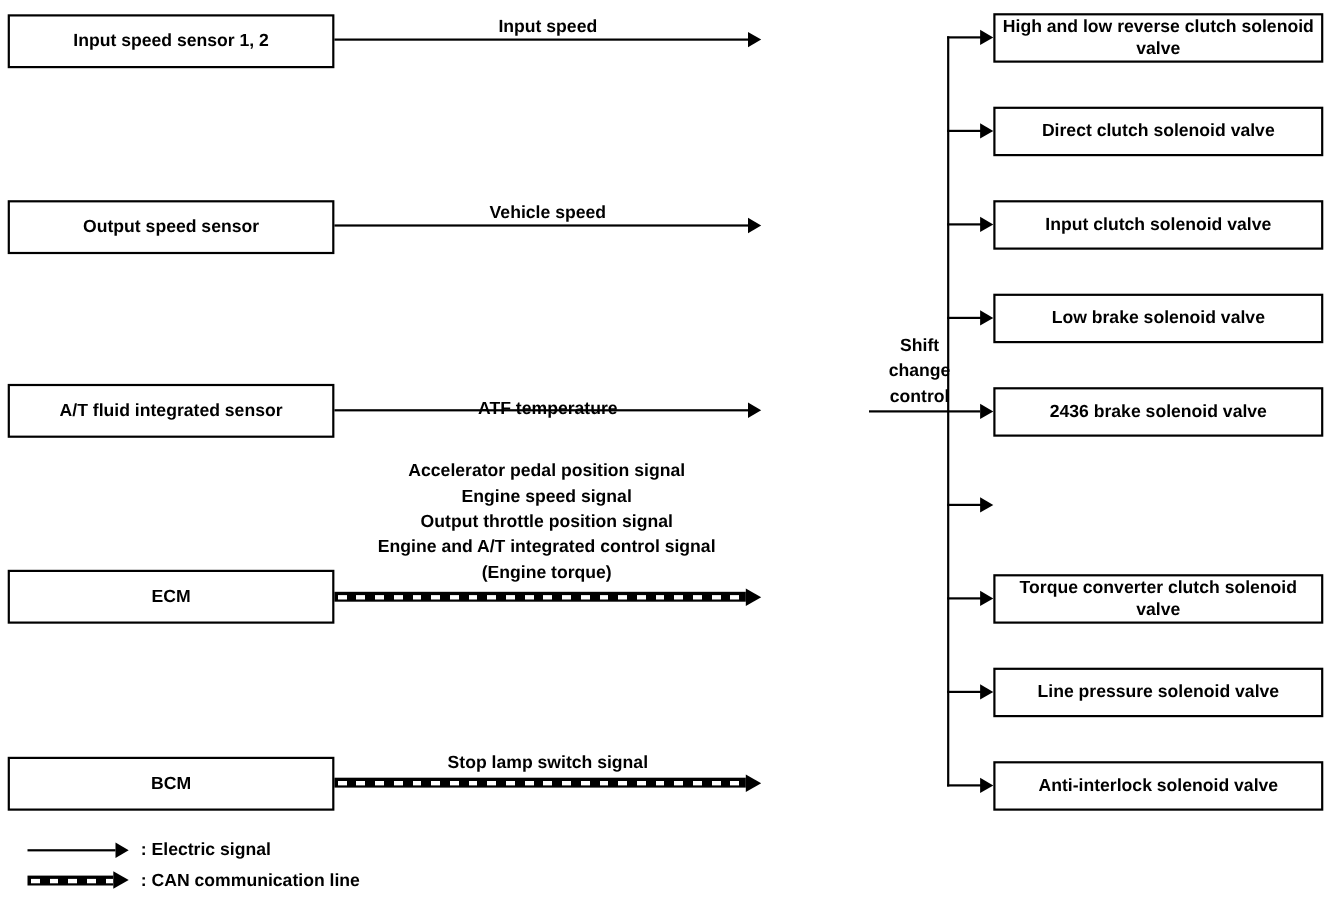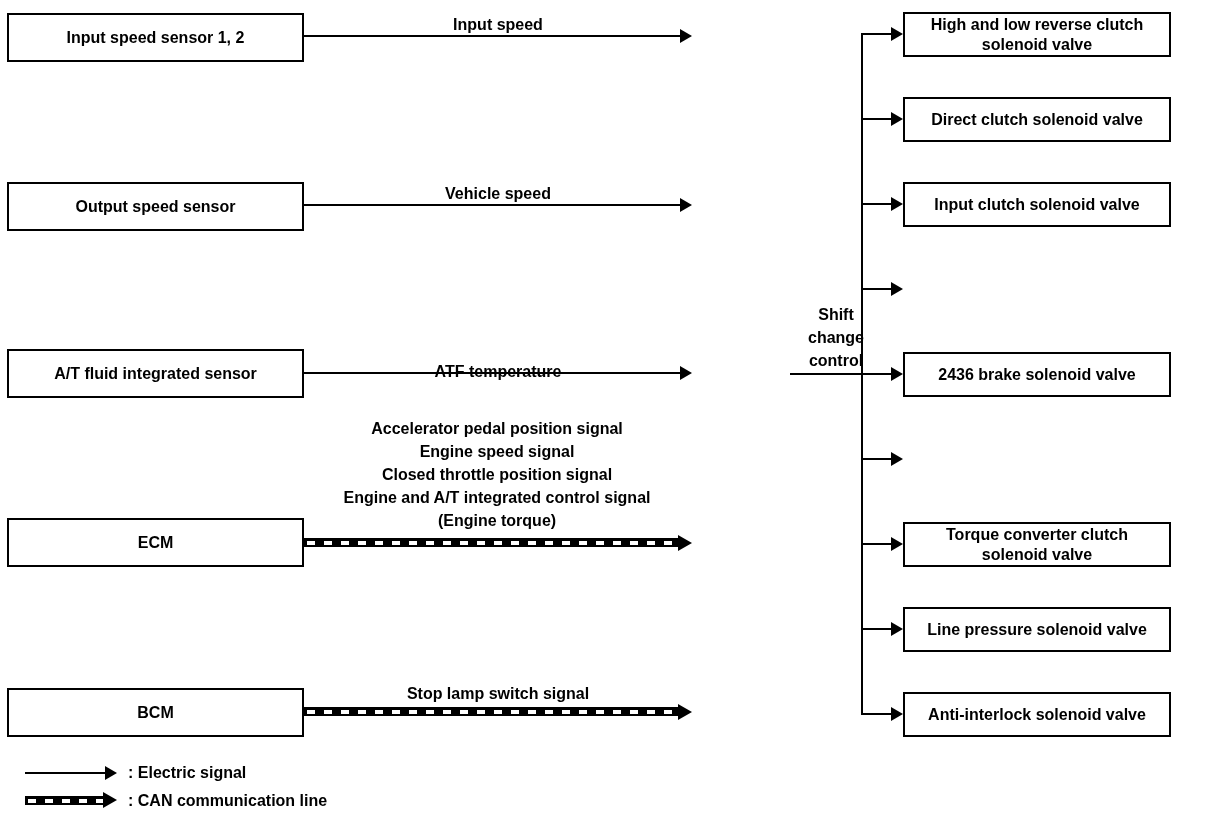--- a/index.html
+++ b/index.html
@@ -19,21 +19,21 @@
     border:2px solid #000;
     background:#fff;
     display:flex;
     align-items:center;
     justify-content:center;
     text-align:center;
     font-size:16px;
     line-height:20px;
   }
   .lbox{left:7px;width:297px;height:49px;}
-  .rbox{left:903px;width:268px;height:45px;padding:0 6px;}
+  .rbox{left:903px;width:300px;height:45px;padding:0 6px;}
   .tcm{
     left:692px;top:12px;width:98px;height:725px;
     font-size:17px;letter-spacing:0.5px;
   }
   .hline{position:absolute;height:2px;background:#000;}
   .vline{position:absolute;width:2px;background:#000;}
   .can{position:absolute;height:9px;background:#000;}
   .can::before{
     content:"";position:absolute;left:3px;right:0;top:50%;
     height:4px;transform:translateY(-50%);
@@ -87,21 +87,21 @@
   <div class="hline" style="left:304px;top:204px;width:378px"></div>
   <div class="tri" style="left:680px;top:198px"></div>
 
   <div class="sig" style="top:362px">ATF temperature</div>
   <div class="hline" style="left:304px;top:372px;width:378px"></div>
   <div class="tri" style="left:680px;top:366px"></div>
 
   <div class="sig-block" style="top:417px">
     <div>Accelerator pedal position signal</div>
     <div>Engine speed signal</div>
-    <div>Closed throttle position signal</div>
+    <div>Output throttle position signal</div>
     <div>Engine and A/T integrated control signal</div>
     <div>(Engine torque)</div>
   </div>
   <div class="can" style="left:304px;top:538px;width:374px"></div>
   <div class="tri-can" style="left:678px;top:535px"></div>
 
   <div class="sig" style="top:684px">Stop lamp switch signal</div>
   <div class="can" style="left:304px;top:707px;width:374px"></div>
   <div class="tri-can" style="left:678px;top:704px"></div>
 
@@ -135,20 +135,21 @@
 
   <div class="hline" style="left:861px;top:628px;width:32px"></div>
   <div class="tri" style="left:891px;top:622px"></div>
 
   <div class="hline" style="left:861px;top:713px;width:32px"></div>
   <div class="tri" style="left:891px;top:707px"></div>
 
   <div class="box rbox" style="top:12px">High and low reverse clutch solenoid valve</div>
   <div class="box rbox" style="top:97px">Direct clutch solenoid valve</div>
   <div class="box rbox" style="top:182px">Input clutch solenoid valve</div>
+  <div class="box rbox" style="top:267px">Low brake solenoid valve</div>
   <div class="box rbox" style="top:352px">2436 brake solenoid valve</div>
   <div class="box rbox" style="top:522px">Torque converter clutch solenoid valve</div>
   <div class="box rbox" style="top:692px">Anti-interlock solenoid valve</div>
   <div class="box rbox" style="top:607px">Line pressure solenoid valve</div>
 
   <div class="hline" style="left:25px;top:772px;width:80px"></div>
   <div class="tri" style="left:105px;top:766px"></div>
   <div class="legend-label" style="left:128px;top:763px">: Electric signal</div>
 
   <div class="can" style="left:25px;top:796px;width:78px"></div>

